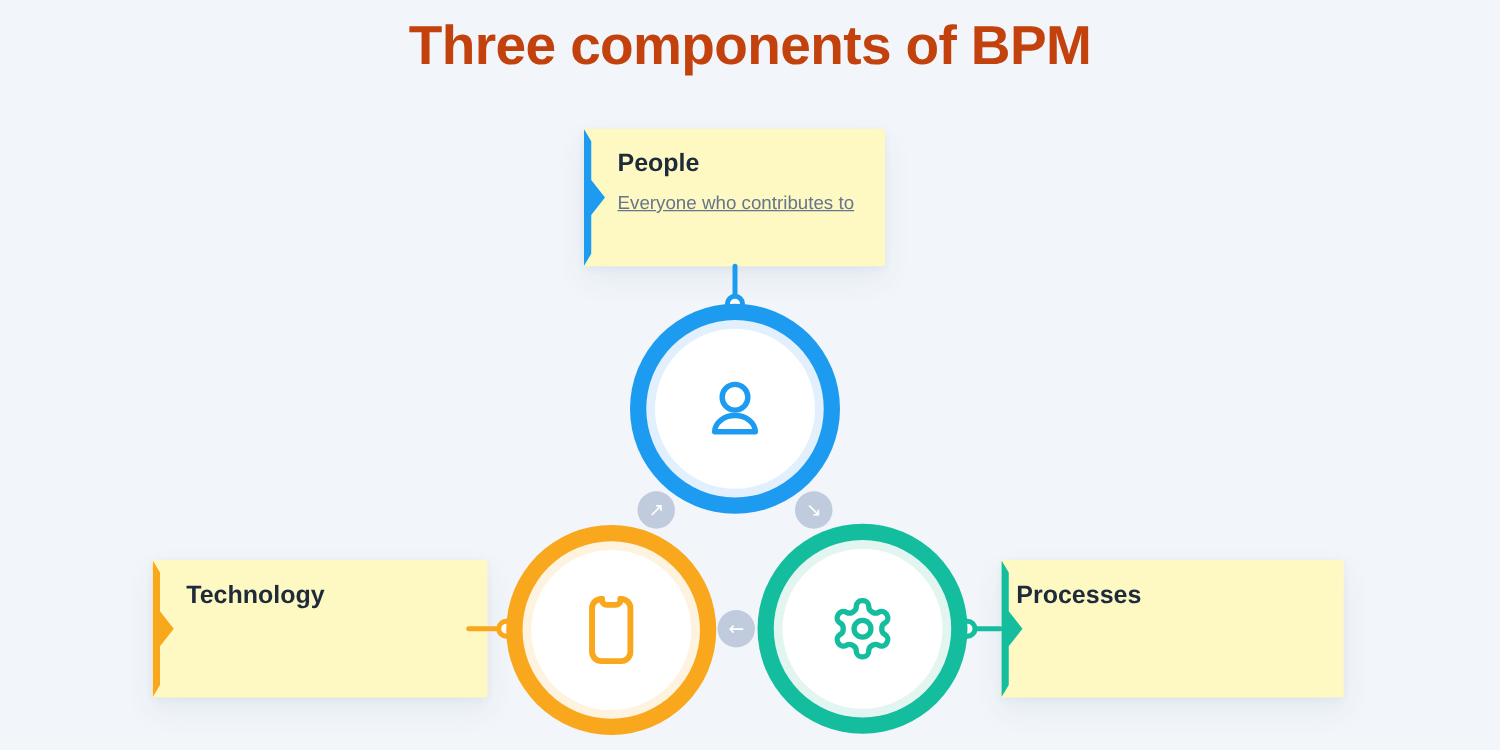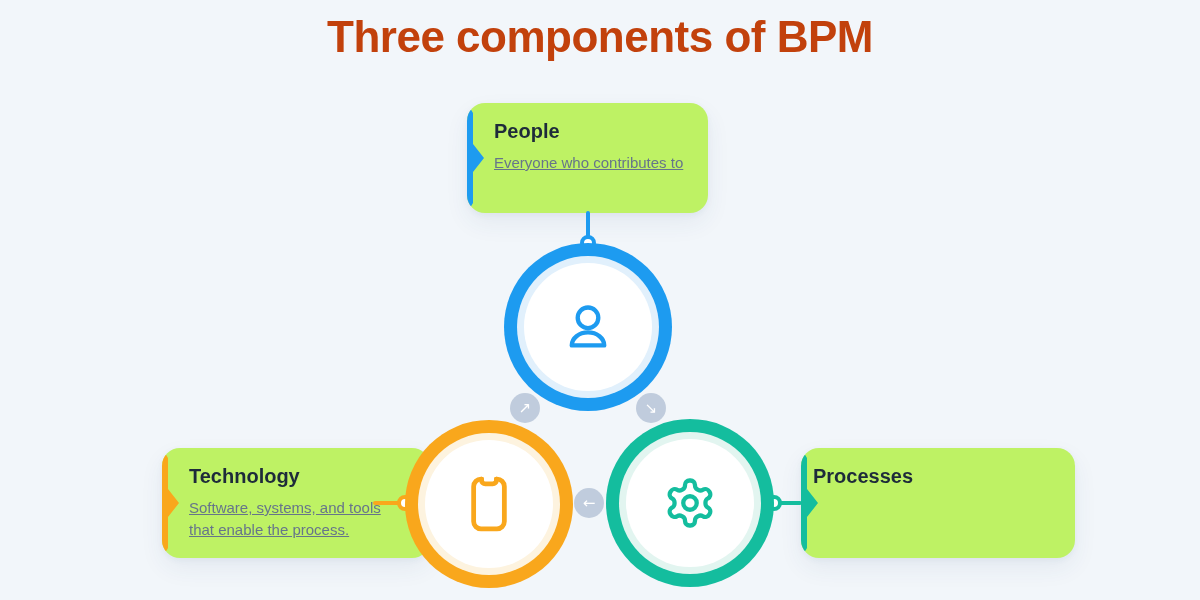--- a/index.html
+++ b/index.html
@@ -16,22 +16,22 @@
   }
   .page-title{
     position:absolute;top:12px;left:0;width:100%;
     margin:0;text-align:center;
     font-size:44px;font-weight:700;color:#c2410c;
     letter-spacing:-0.5px;
   }
   
   .card{
     position:absolute;
-    background:#bef264;
-    border-radius:18px;
+    background:#fef9c3;
+    border-radius:2px;
     box-shadow:0 10px 24px rgba(40,70,110,0.07),0 2px 6px rgba(40,70,110,0.05);
     overflow:hidden;
     box-sizing:border-box;
     padding:17px 20px 0 27px;
   }
   .card h2{
     margin:0 0 9px 0;
     font-size:20px;font-weight:700;color:#1E2B3A;
   }
   .card p{
@@ -39,21 +39,21 @@
     font-size:15px;line-height:22px;color:#66758A;
   }
   .card p span{display:block;text-decoration:underline;}
   .accent{
     position:absolute;left:0;top:0;height:100%;width:20px;
   }
   .accent-blue polygon{fill:#1D9BF0;}
   .accent-orange polygon{fill:#F9A71C;}
   .accent-teal polygon{fill:#14BD9E;}
   #card-people{left:467px;top:103px;width:241px;height:110px;}
-  #card-technology{left:122px;top:448px;width:268px;height:110px;margin-left:40px;}
+  #card-technology{left:122px;top:448px;width:268px;height:110px;}
   #card-processes{left:801px;top:448px;width:274px;height:110px;padding-left:12px;}
   
   .ring-circle{
     position:absolute;width:168px;height:168px;border-radius:50%;
   }
   .ring-circle .halo{
     position:absolute;inset:13px;border-radius:50%;
   }
   .ring-circle .core{
     position:absolute;inset:20px;border-radius:50%;background:#ffffff;
@@ -110,24 +110,20 @@
     <p>
       <span>Everyone who contributes to</span>
     </p>
   </div>
 
   <div class="card" id="card-technology">
     <svg class="accent accent-orange" viewBox="0 0 20 110" preserveAspectRatio="none">
       <polygon points="0,0 6,10 6,41 17,55 6,69 6,100 0,110"></polygon>
     </svg>
     <h2>Technology</h2>
-    <p>
-      <span>Software, systems, and tools</span>
-      <span>that enable the process.</span>
-    </p>
   </div>
 
   <div class="card" id="card-processes">
     <svg class="accent accent-teal" viewBox="0 0 20 110" preserveAspectRatio="none">
       <polygon points="0,0 6,10 6,41 17,55 6,69 6,100 0,110"></polygon>
     </svg>
     <h2>Processes</h2>
   </div>
 
   <div class="connector" id="line-people"></div>

